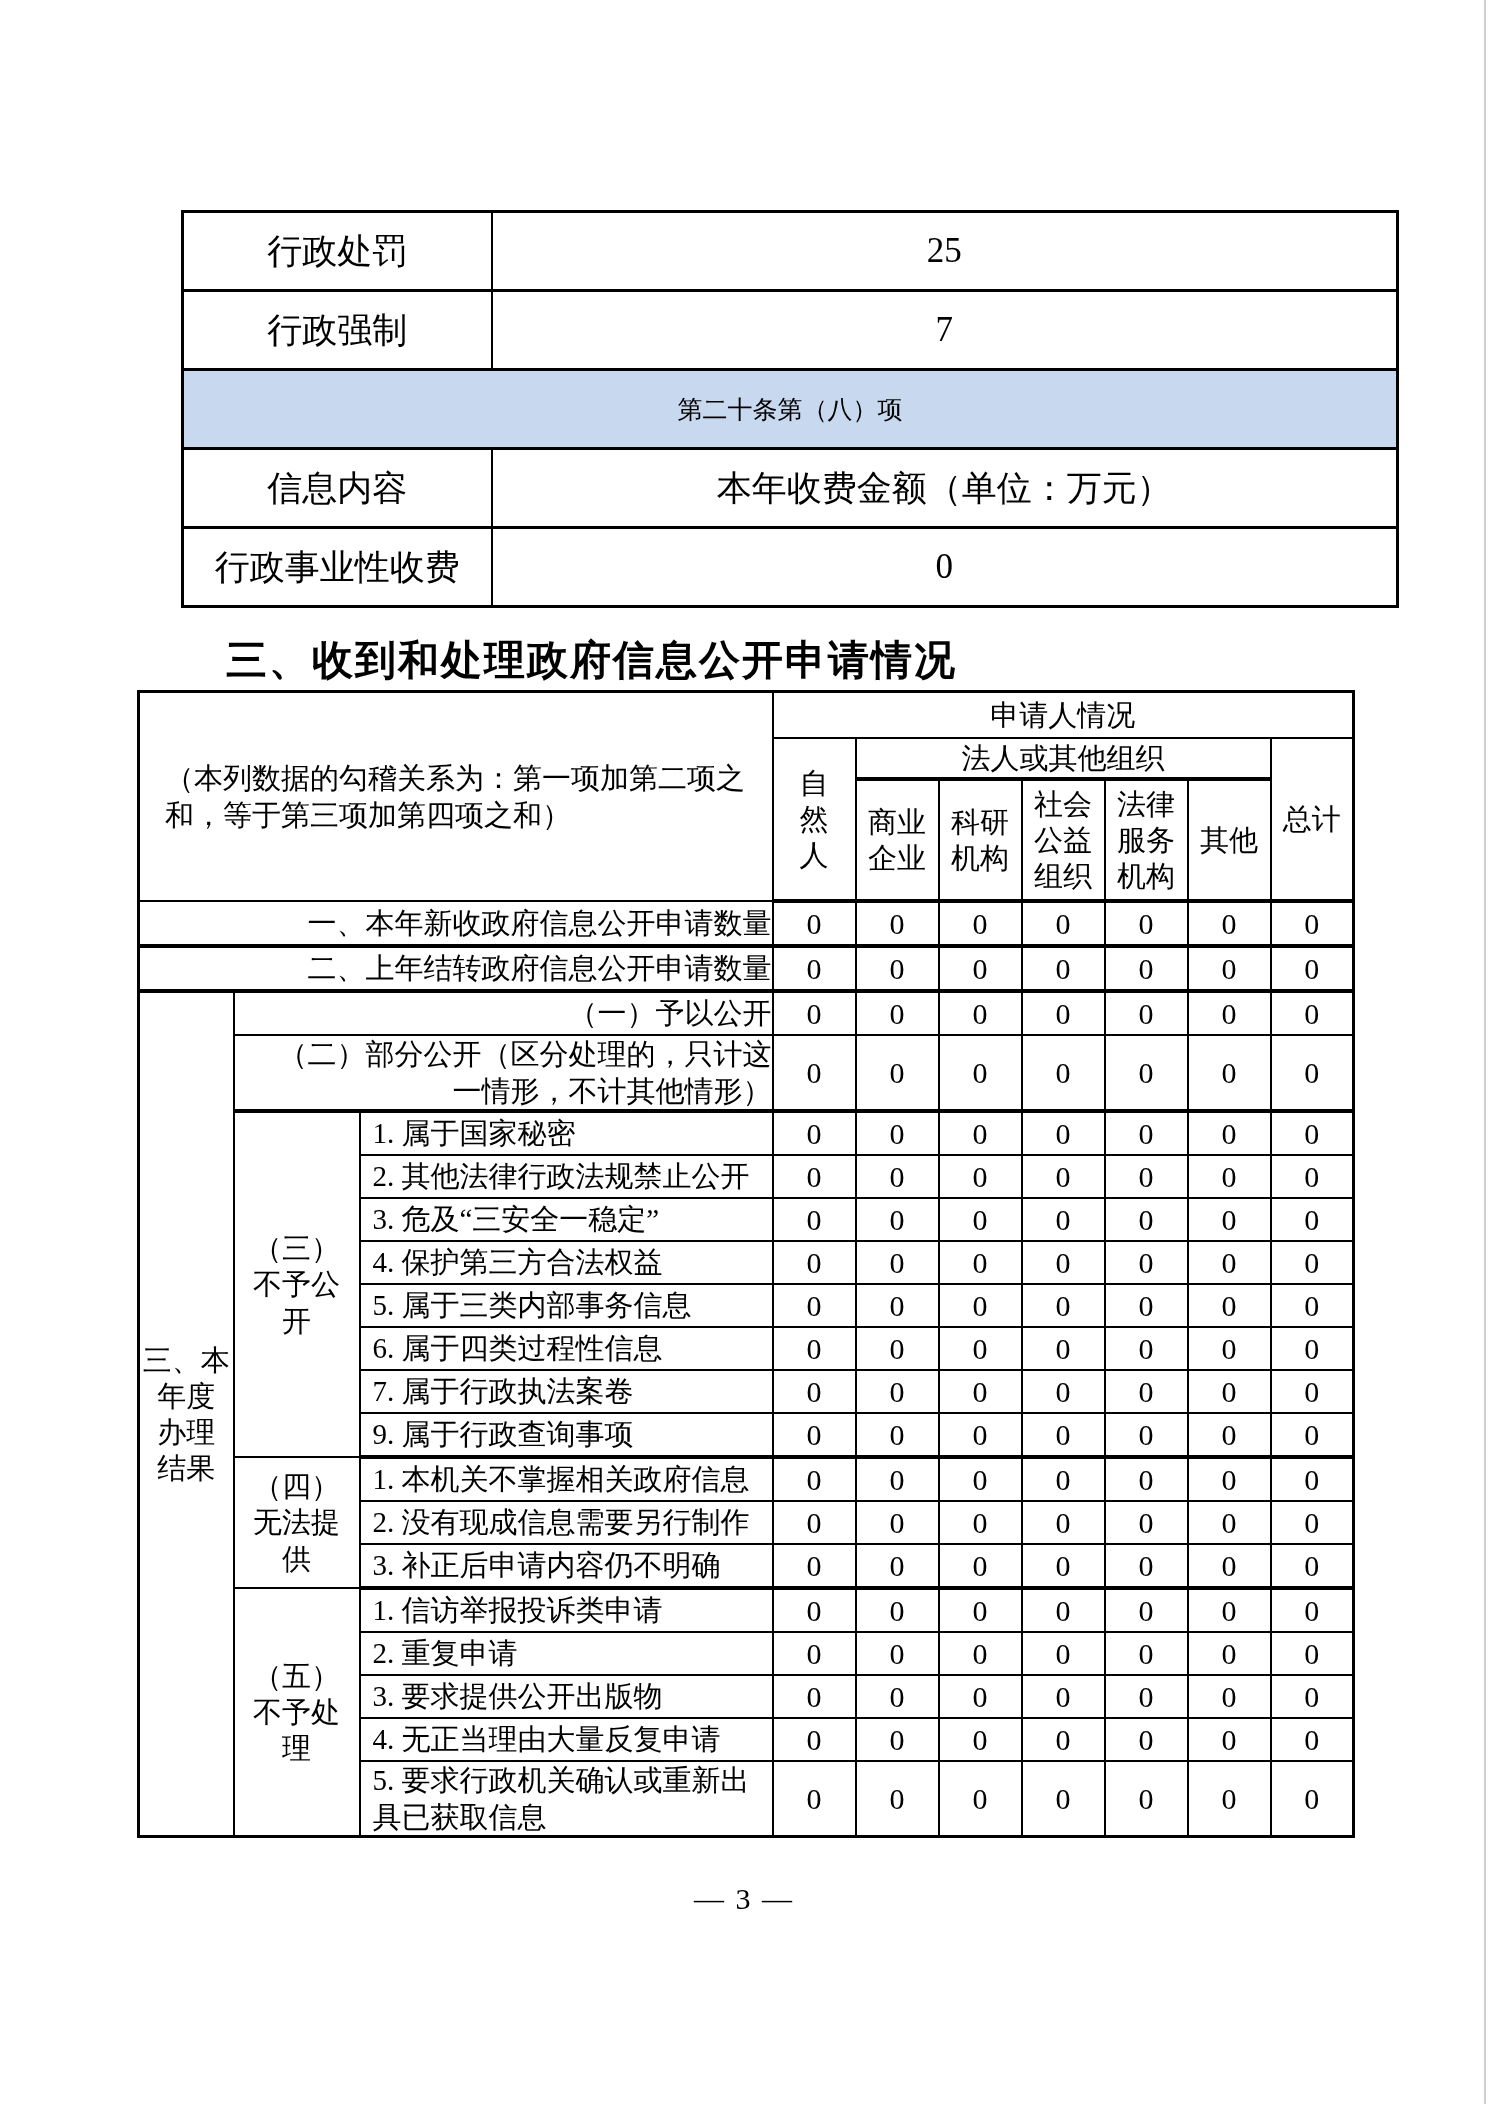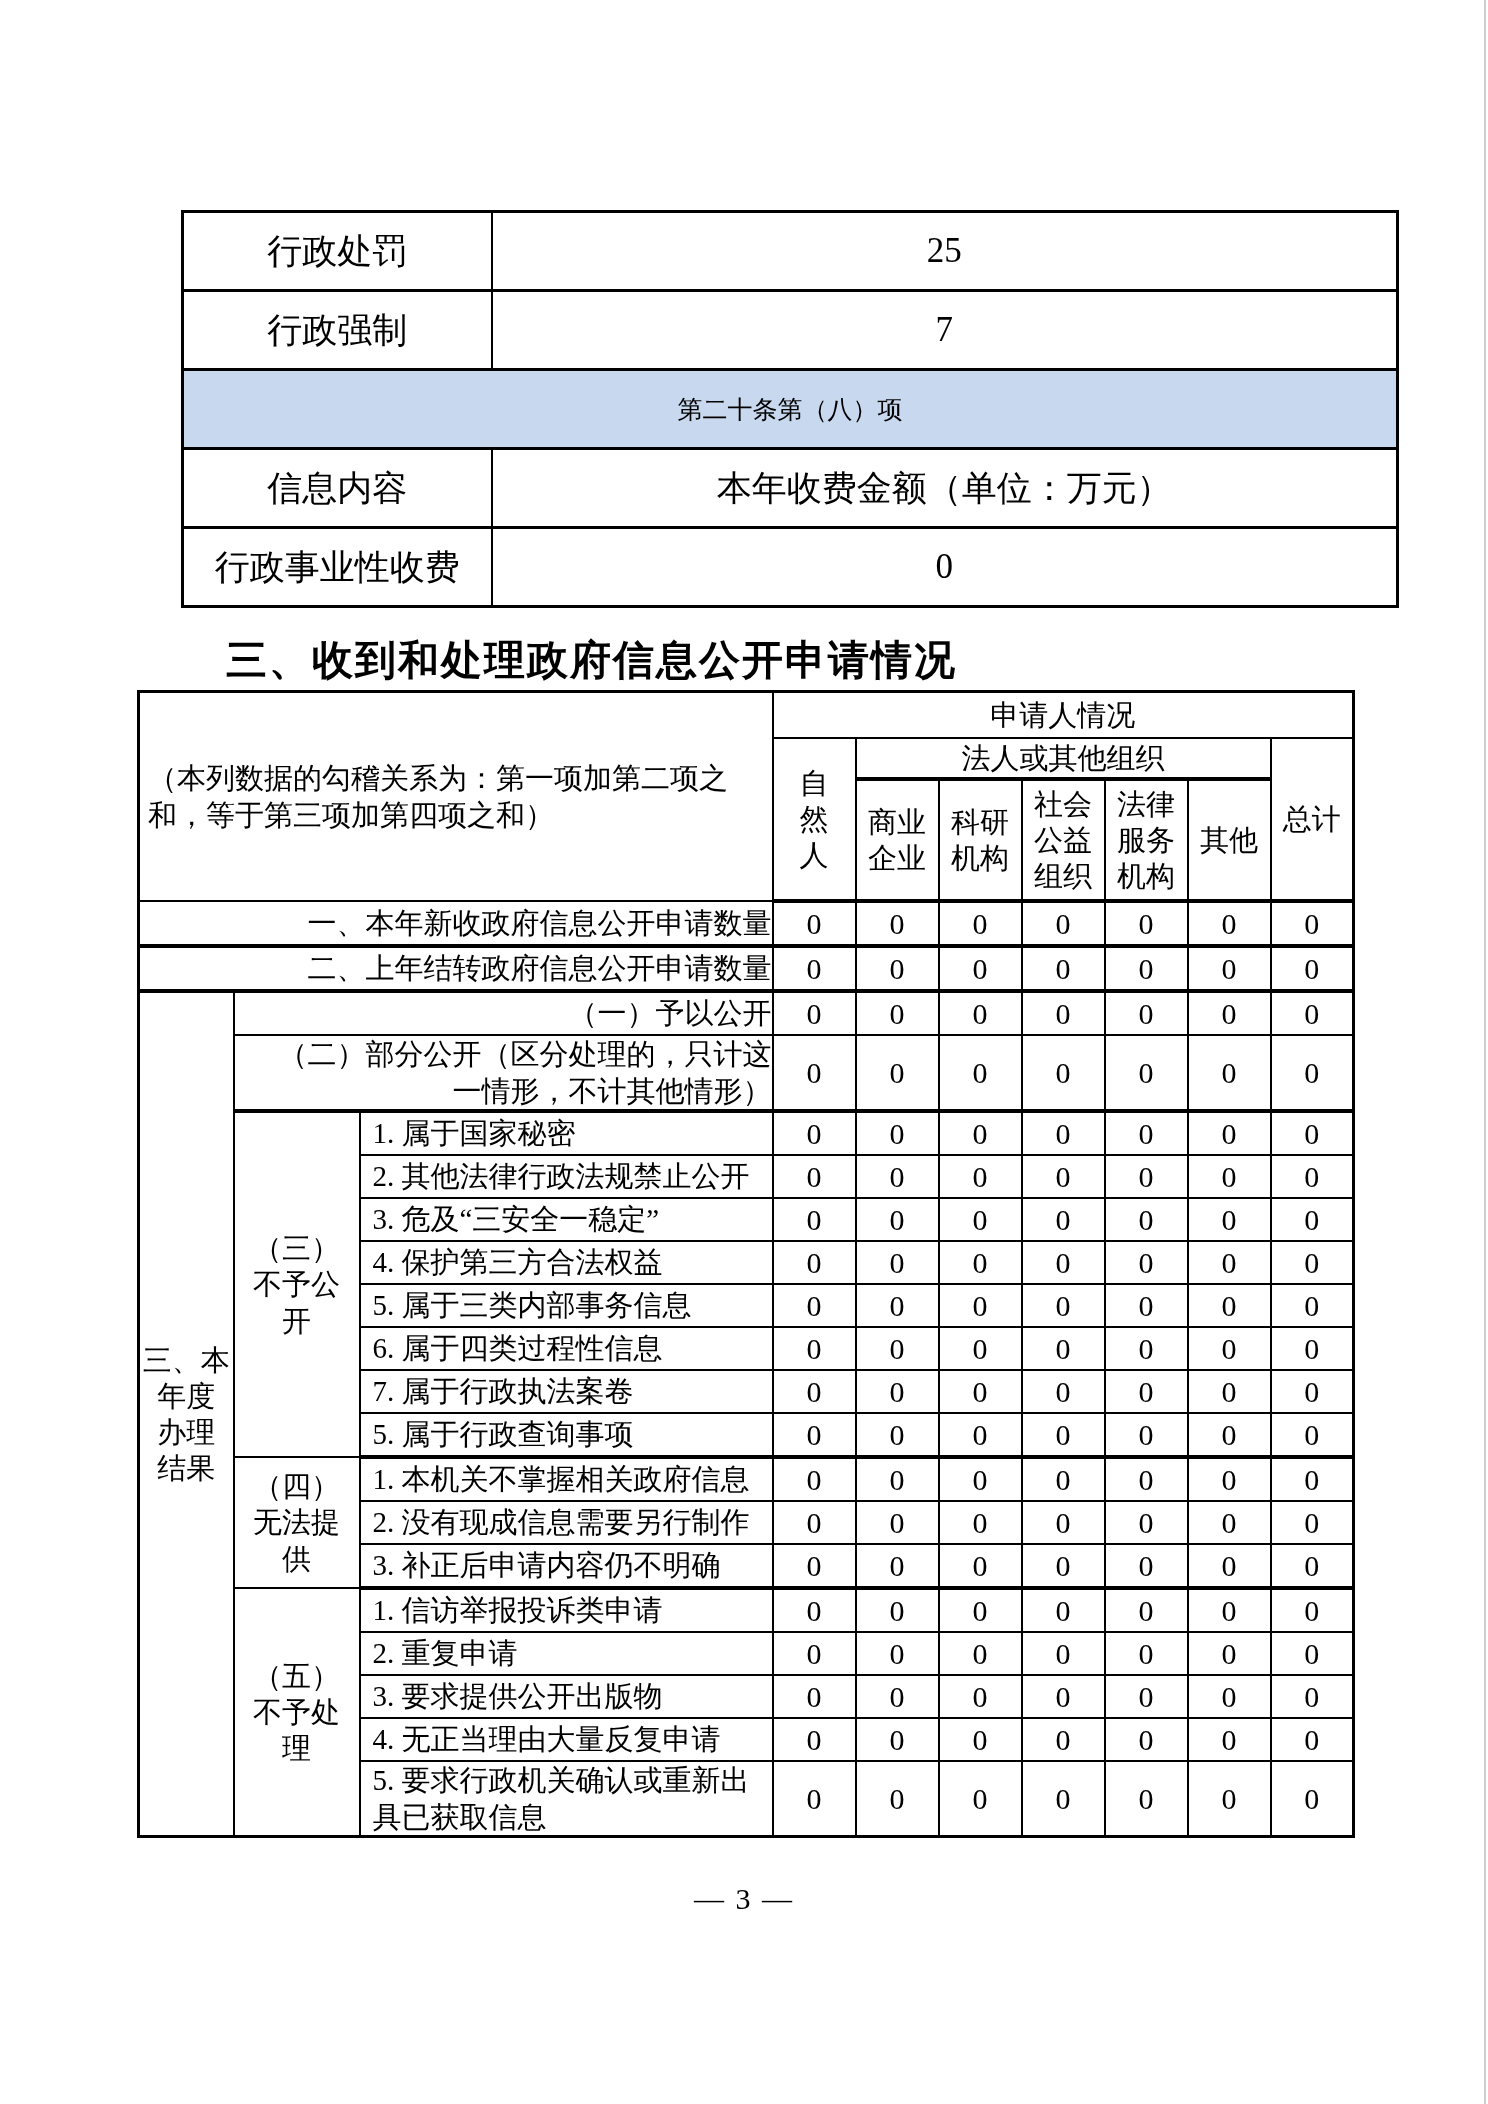--- a/index.html
+++ b/index.html
@@ -15,21 +15,21 @@
 
   
   .heading{position:absolute;left:226px;top:633px;font-size:41px;font-weight:bold;
            letter-spacing:2px;white-space:nowrap;}
 
   
   #apps{position:absolute;left:137px;top:690px;width:1215px;border-collapse:collapse;table-layout:fixed;
         font-size:29px;}
   #apps td{border:2px solid #000;vertical-align:middle;padding:0;line-height:1.25;}
   #apps .pre{white-space:pre-line;}
-  #apps .corner{text-align:left;padding:0 8px;font-size:29px;}
+  #apps .corner{text-align:left;padding:0 25px;font-size:29px;}
   #apps .hc{text-align:center;}
   #apps .num{text-align:center;font-size:30px;}
   #apps .lbl1{text-align:right;padding-left:0;}
   #apps .lbl2{text-align:left;padding-left:12px;}
   #apps .g{text-align:center;}
   #apps tr.hr1 td{height:44px;}
   #apps tr.hr2 td{height:38px;}
   #apps tr.hr3 td{height:118px;}
   #apps tr.std td{height:41px;}
   #apps tr.tall td{height:73px;}
@@ -228,21 +228,21 @@
       <td class="lbl2">7. 属于行政执法案卷</td>
       <td class="num">0</td>
           <td class="num">0</td>
           <td class="num">0</td>
           <td class="num">0</td>
           <td class="num">0</td>
           <td class="num">0</td>
           <td class="num">0</td>
     </tr>
     <tr class="std bb">
-      <td class="lbl2">5. 属于行政查询事项</td>
+      <td class="lbl2">9. 属于行政查询事项</td>
       <td class="num">0</td>
           <td class="num">0</td>
           <td class="num">0</td>
           <td class="num">0</td>
           <td class="num">0</td>
           <td class="num">0</td>
           <td class="num">0</td>
     </tr>
     <tr class="std">
       <td class="g pre" rowspan="3">（四）

